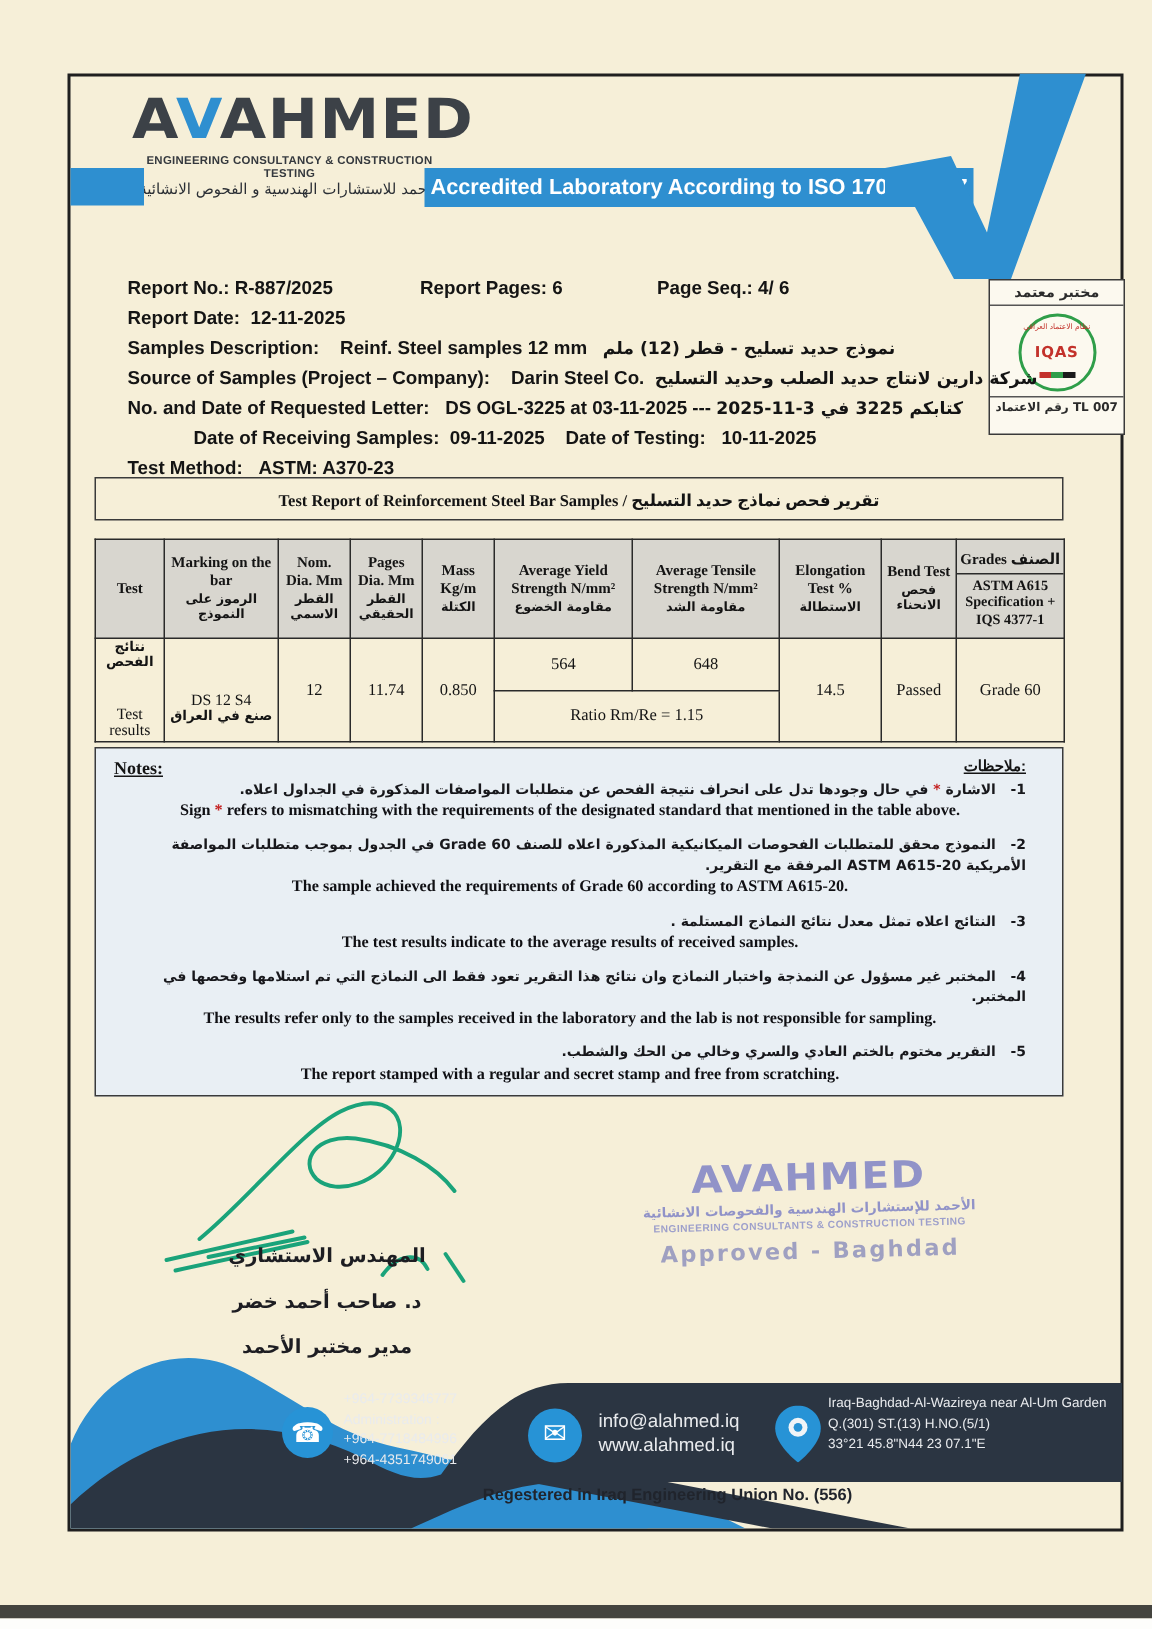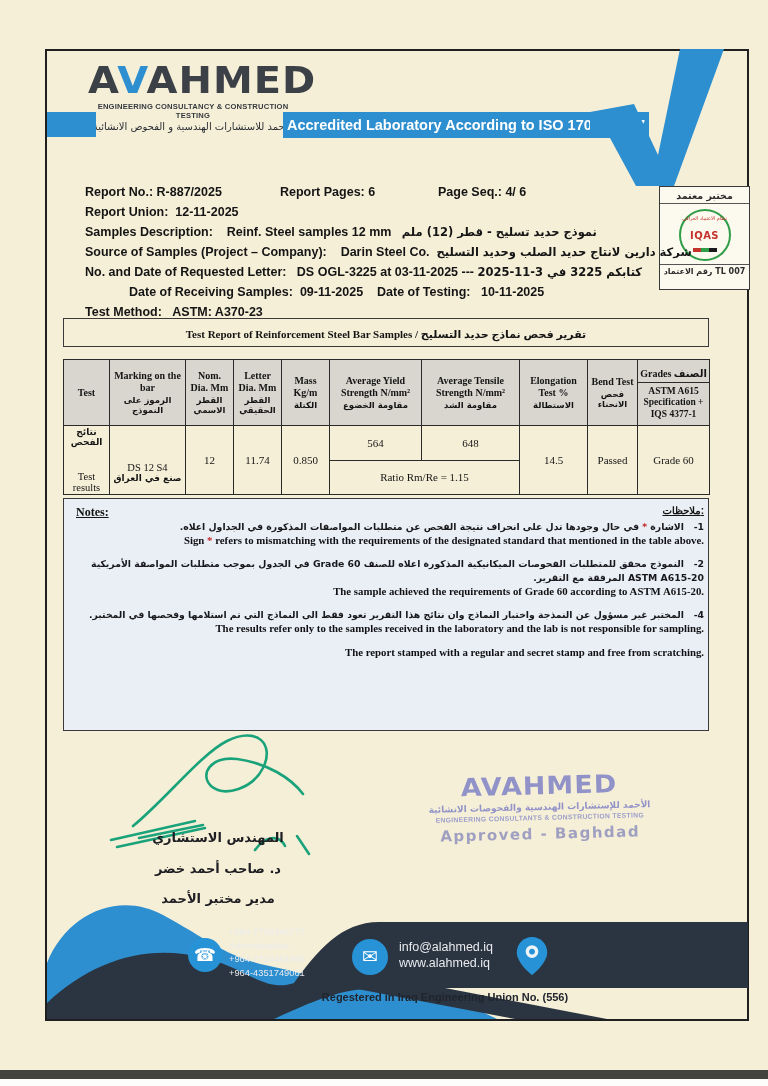--- a/index.html
+++ b/index.html
@@ -65,30 +65,30 @@
   .th-ar { font-family:"DejaVu Sans", sans-serif; font-size:8.5px; font-weight:bold; margin-top:2px; }
   .grades-top { font-size:10px; border-bottom:1.2px solid #2a2a2a; padding:3px 0; }
   .grades-bot { font-size:9.5px; padding:3px 0 0; line-height:1.2; }
   .tbl tbody td { font-size:11px; height:31px; }
   .td-ar { font-family:"DejaVu Sans", sans-serif; font-size:9px; font-weight:bold; }
   .td-en { font-size:10.5px;margin-top:24px; }
   
   .notes {
     left:63px; top:498px; width:646px; height:233px;
     border:1.5px solid #3a3a3a; background:#e9eff4;
-    padding:6px 4px 0 12px;
+    padding:6px 24px 0 12px;
     font-family:"Liberation Serif","DejaVu Serif","DejaVu Sans",serif;
   }
   .notes-head { display:flex; justify-content:space-between; }
   .notes-title-en { font-weight:bold; font-size:12px; text-decoration:underline; }
   .notes-title-ar { font-family:Liberation Sans, sans-serif; font-weight:bold; font-size:10px; text-decoration:underline; }
   .note { margin-bottom:9px; }
   .note-ar { direction:rtl; text-align:right; font-family:"DejaVu Sans", sans-serif;
     font-size:9.3px; font-weight:bold; color:#18181c; line-height:1.45; }
-  .note-en { text-align:right; font-weight:bold; font-size:10.8px; line-height:1.35; color:#101014;}
+  .note-en { text-align:center; font-weight:bold; font-size:10.8px; line-height:1.35; color:#101014;}
   .red { color:#c42222; }
   
   .sig-line { width:230px; text-align:center; font-family:"DejaVu Sans", sans-serif;
     font-weight:bold; font-size:13px; color:#1d1d22; }
   
   .appr { left:412px; top:772px; width:255px; text-align:center; color:#8084c6;
     transform:rotate(-1.5deg); opacity:.85; }
   .appr-logo { font-family:"DejaVu Sans", sans-serif; font-weight:bold; font-size:27px;
     letter-spacing:1px; line-height:1; transform:scaleY(.92); color:#8084c6; }
   .appr-ar { font-family:"DejaVu Sans", sans-serif; font-size:9px; font-weight:bold; margin-top:3px;}
@@ -135,21 +135,21 @@
     <div class="stamp-bot">رقم الاعتماد TL 007</div>
   </div>
 
   <div class="abs info">
     <div class="info-row">
       <span class="in-at" style="left:0;"><span>Report No.:</span> <span>R-887/2025</span></span>
       <span class="in-at" style="left:195px;"><span>Report Pages:</span> <span>6</span></span>
       <span class="in-at" style="left:353px;"><span>Page Seq.:</span> <span>4/ 6</span></span>
     </div>
     <div class="info-row">
-      <span>Report Union:</span>&nbsp; <span>12-11-2025</span>
+      <span>Report Date:</span>&nbsp; <span>12-11-2025</span>
     </div>
     <div class="info-row">
       <span>Samples Description:</span>&nbsp;&nbsp;&nbsp;&nbsp;<span>Reinf. Steel samples 12 mm</span>&nbsp;&nbsp;&nbsp;<span class="ar">نموذج حديد تسليح - قطر (12) ملم</span>
     </div>
     <div class="info-row">
       <span>Source of Samples (Project – Company):</span>&nbsp;&nbsp;&nbsp;&nbsp;<span>Darin Steel Co.</span>&nbsp;&nbsp;<span class="ar">شركة دارين لانتاج حديد الصلب وحديد التسليح</span>
     </div>
     <div class="info-row">
       <span>No. and Date of Requested Letter:</span>&nbsp;&nbsp;&nbsp;<span>DS OGL-3225 at 03-11-2025 ---</span> <span class="ar">كتابكم 3225 في 3-11-2025</span>
     </div>
@@ -184,21 +184,21 @@
           </th>
         <th>
             <div class="th-en">Marking on the bar</div>
             <div class="th-ar">الرموز على النموذج</div>
           </th>
         <th>
             <div class="th-en">Nom. Dia. Mm</div>
             <div class="th-ar">القطر الاسمي</div>
           </th>
         <th>
-            <div class="th-en">Letter Dia. Mm</div>
+            <div class="th-en">Pages Dia. Mm</div>
             <div class="th-ar">القطر الحقيقي</div>
           </th>
         <th>
             <div class="th-en">Mass Kg/m</div>
             <div class="th-ar">الكتلة</div>
           </th>
         <th>
             <div class="th-en">Average Yield Strength N/mm²</div>
             <div class="th-ar">مقاومة الخضوع</div>
           </th>
@@ -252,24 +252,29 @@
     </div>
     <div class="note">
       <div class="note-ar"><span>1-</span>&nbsp;&nbsp;&nbsp;<span>الاشارة </span><span class="red">*</span><span> في حال وجودها تدل على انحراف نتيجة الفحص عن متطلبات المواصفات المذكورة في الجداول اعلاه.</span></div>
       <div class="note-en"><span>Sign </span><span class="red">*</span><span> refers to mismatching with the requirements of the designated standard that mentioned in the table above.</span></div>
     </div>
     <div class="note">
       <div class="note-ar"><span>2-</span>&nbsp;&nbsp;&nbsp;<span>النموذج محقق للمتطلبات الفحوصات الميكانيكية المذكورة اعلاه للصنف Grade 60 في الجدول بموجب متطلبات المواصفة الأمريكية ASTM A615-20 المرفقة مع التقرير.</span></div>
       <div class="note-en">The sample achieved the requirements of Grade 60 according to ASTM A615-20.</div>
     </div>
     <div class="note">
+      <div class="note-ar"><span>3-</span>&nbsp;&nbsp;&nbsp;<span>النتائج اعلاه تمثل معدل نتائج النماذج المستلمة .</span></div>
+      <div class="note-en">The test results indicate to the average results of received samples.</div>
+    </div>
+    <div class="note">
       <div class="note-ar"><span>4-</span>&nbsp;&nbsp;&nbsp;<span>المختبر غير مسؤول عن النمذجة واختبار النماذج وان نتائج هذا التقرير تعود فقط الى النماذج التي تم استلامها وفحصها في المختبر.</span></div>
       <div class="note-en">The results refer only to the samples received in the laboratory and the lab is not responsible for sampling.</div>
     </div>
     <div class="note">
+      <div class="note-ar"><span>5-</span>&nbsp;&nbsp;&nbsp;<span>التقرير مختوم بالختم العادي والسري وخالي من الحك والشطب.</span></div>
       <div class="note-en">The report stamped with a regular and secret stamp and free from scratching.</div>
     </div>
   </div>
 
   <svg class="abs" style="left:47px; top:855px;" width="701" height="164" viewBox="0 0 701 164">
     <path d="M0,164 L0,108 C20,58 72,36 116,60 C162,85 178,101 218,110 C285,124 335,142 385,164 Z" fill="#2e8fd0"></path>
     <path d="M155,164 C240,94 335,106 450,164 Z" fill="#2e8fd0"></path>
     <path d="M0,164 L0,148 C55,96 125,82 195,117 C216,128 230,134 247,128 C270,96 294,67 332,67 L701,67 L701,133 L332,133 C294,133 262,148 227,164 Z" fill="#2b3542"></path>
     <path d="M305,133 L398,133 L560,164 L468,164 Z" fill="#2b3542"></path>
   </svg>
@@ -305,18 +310,23 @@
   <div class="abs f-txt f-mail">
     <div>info@alahmed.iq</div>
     <div>www.alahmed.iq</div>
   </div>
 
   <svg class="abs" style="left:516px; top:937px;" width="32" height="38" viewBox="0 0 24 30">
     <path d="M12,0 C5.4,0 0,5.4 0,12 C0,21 12,30 12,30 C12,30 24,21 24,12 C24,5.4 18.6,0 12,0 Z" fill="#2793d6"></path>
     <circle cx="12" cy="11.5" r="5" fill="#f0f4f7"></circle>
     <circle cx="12" cy="11.5" r="2.3" fill="#2793d6"></circle>
   </svg>
+  <div class="abs f-txt f-addr">
+    <div>Iraq-Baghdad-Al-Wazireya near Al-Um Garden</div>
+    <div>Q.(301) ST.(13) H.NO.(5/1)</div>
+    <div>33°21 45.8"N44  23  07.1"E</div>
+  </div>
 
   <div class="abs registered">Regestered in Iraq Engineering Union No. (556)</div>
 
   <div class="abs scan-band"></div>
   <div class="abs scan-white"></div>
 </div>
 
 </body></html>

